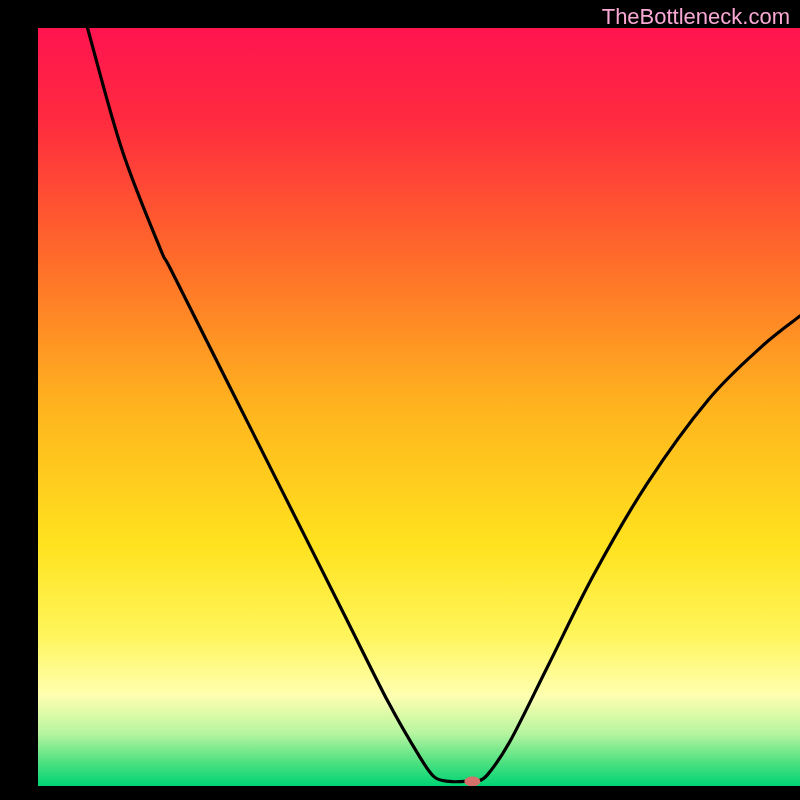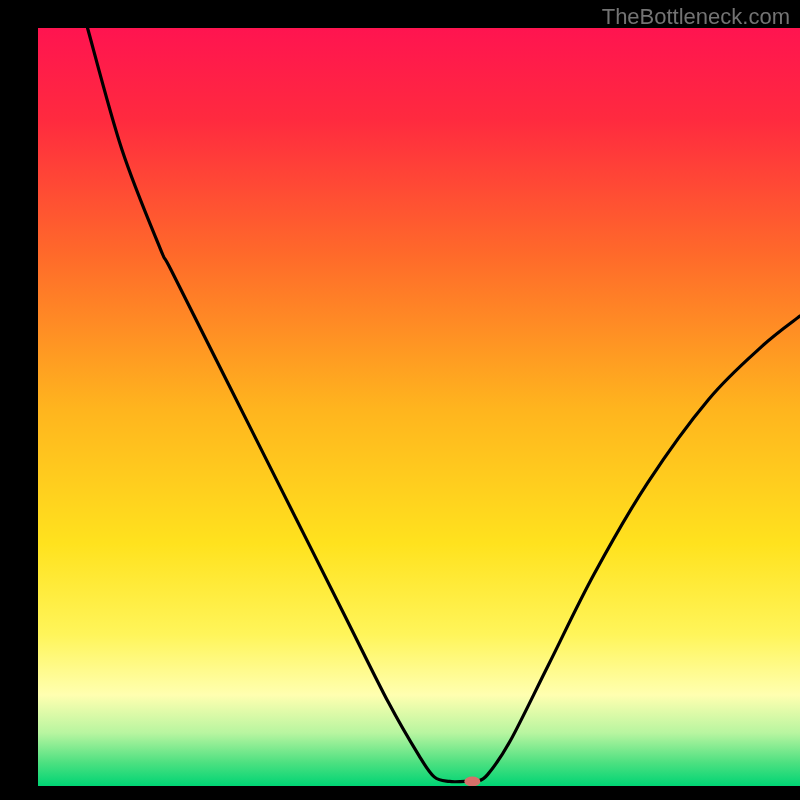--- a/index.html
+++ b/index.html
@@ -15,21 +15,21 @@
     position: absolute;
     top: 0;
     left: 0;
     width: 800px;
     height: 800px;
   }
   .watermark {
     position: absolute;
     top: 4px;
     right: 10px;
-    color: #737373;
+    color: #f9a8d4;
     font-size: 22px;
     font-family: Arial, sans-serif;
     letter-spacing: 0px;
     z-index: 10;
   }
   svg {
     display: block;
   }
 </style>
 </head>

